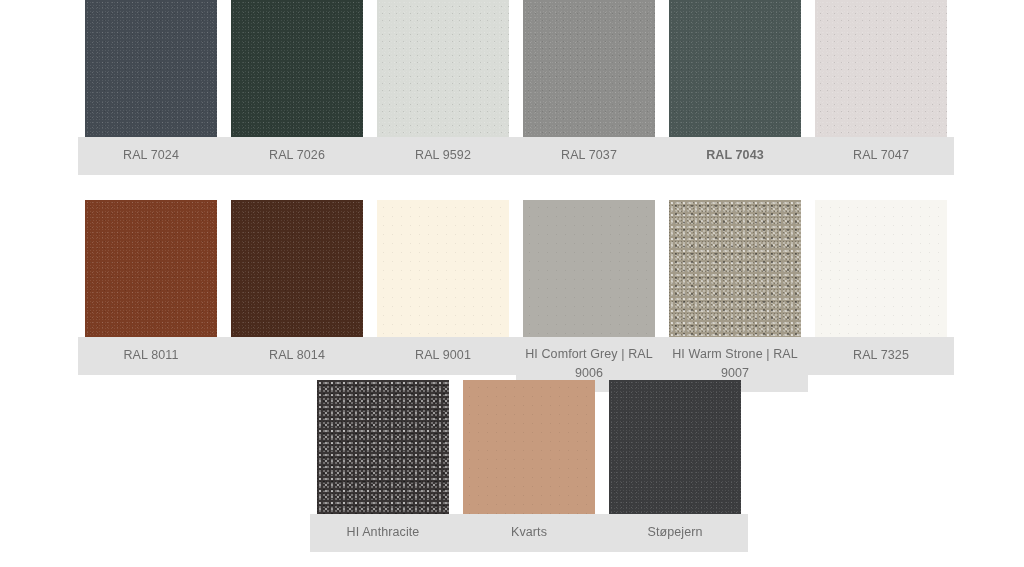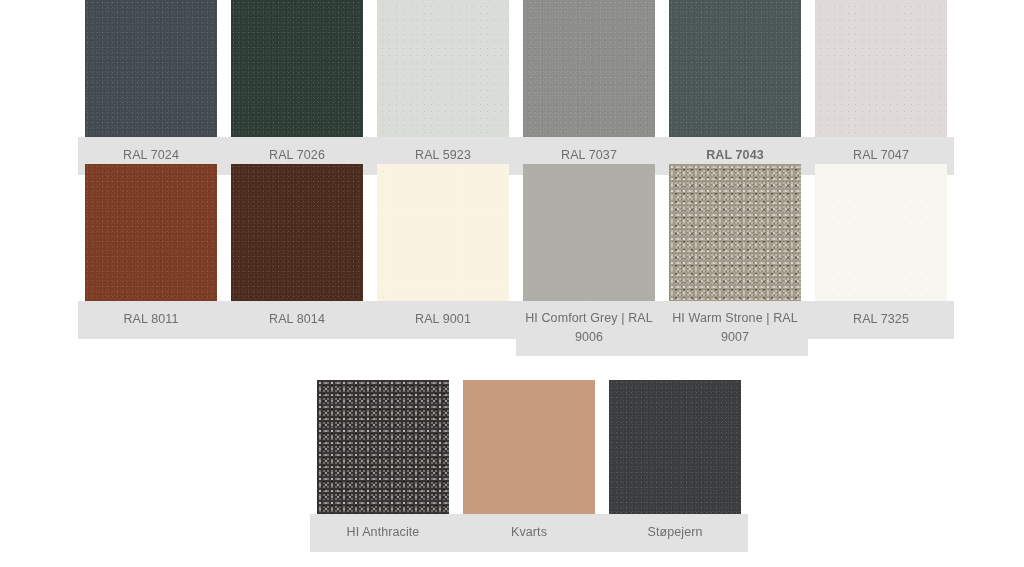--- a/index.html
+++ b/index.html
@@ -22,21 +22,21 @@
     height: 567px;
   }
 
   .swatch-row {
     display: flex;
     position: absolute;
     align-items: flex-start;
   }
 
   #row-1 { left: 78px; top: 0px; }
-  #row-2 { left: 78px; top: 164px; justify-content: center; }
+  #row-2 { left: 78px; top: 200px; justify-content: center; }
   #row-3 { left: 310px; top: 380px; }
 
   .swatch-card {
     width: 146px;
     margin-right: 0px;
     display: flex;
     flex-direction: column;
     align-items: center;
     position: relative;
   }
@@ -124,21 +124,21 @@
           </div>
         </div>
         <div class="chip-label" style="background: rgb(226, 226, 226); color: rgb(110, 110, 110);">RAL 7026</div>
       </div>
       <div class="swatch-card">
         <div class="chip-wrap">
           <div class="chip " style="background: rgb(217, 220, 215);">
             <div class="grain"></div>
           </div>
         </div>
-        <div class="chip-label" style="background: rgb(226, 226, 226); color: rgb(110, 110, 110);">RAL 5923</div>
+        <div class="chip-label" style="background: rgb(226, 226, 226); color: rgb(110, 110, 110);">RAL 9592</div>
       </div>
       <div class="swatch-card">
         <div class="chip-wrap">
           <div class="chip " style="background: rgb(141, 141, 139);">
             <div class="grain"></div>
           </div>
         </div>
         <div class="chip-label" style="background: rgb(226, 226, 226); color: rgb(110, 110, 110);">RAL 7037</div>
       </div>
       <div class="swatch-card">

